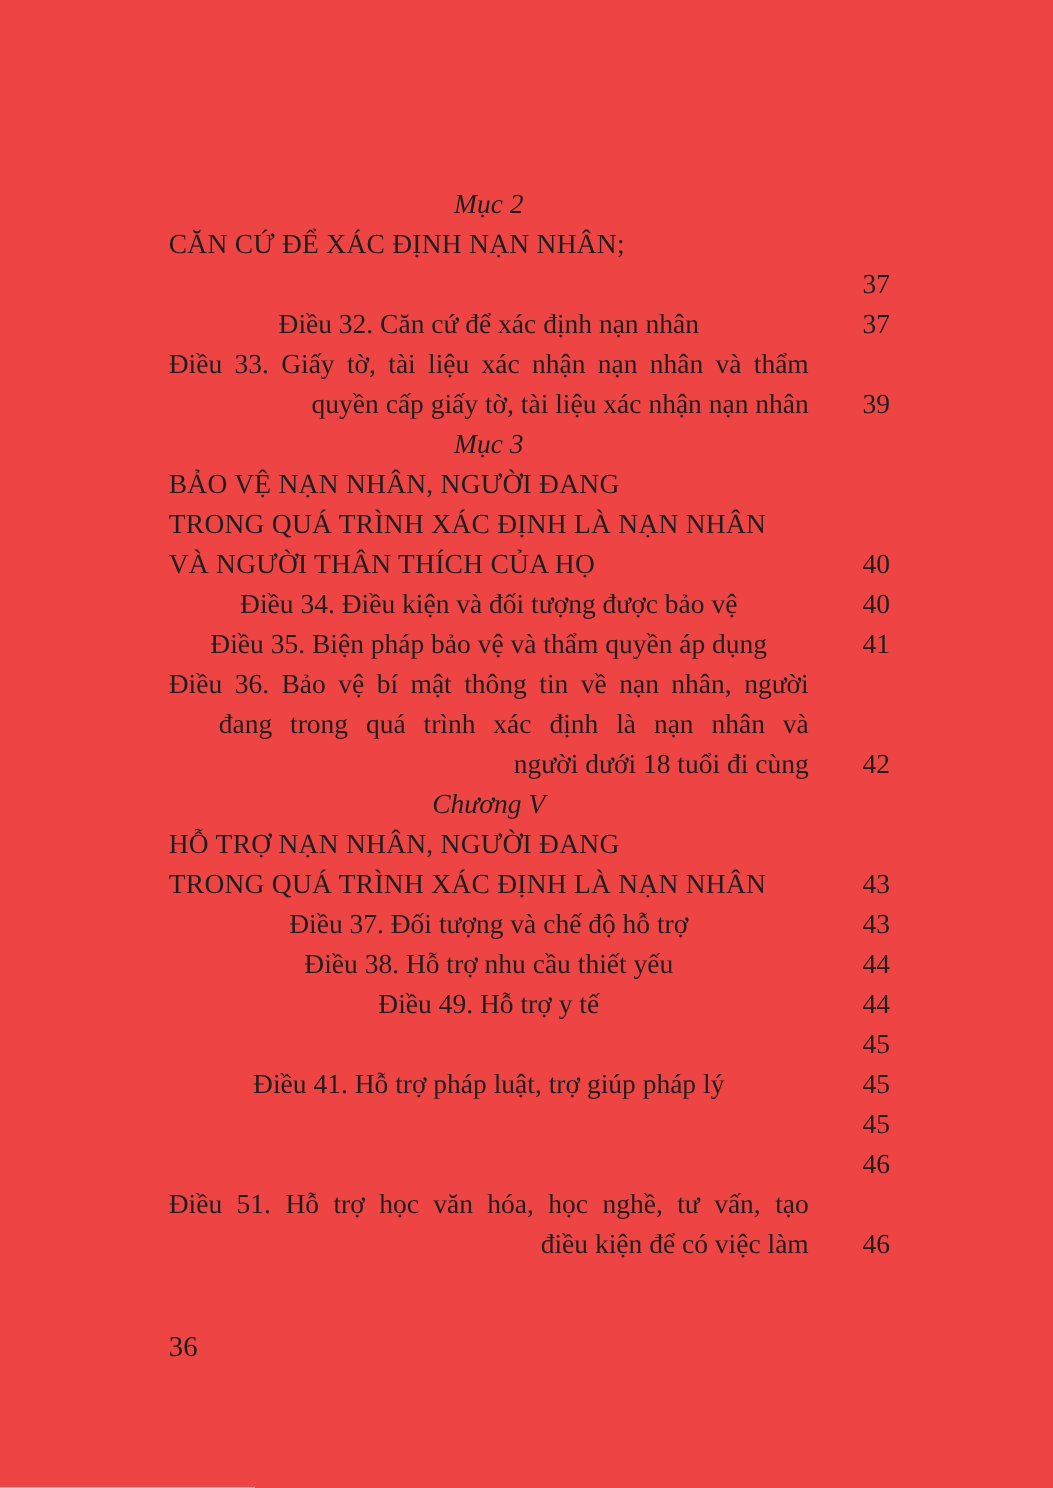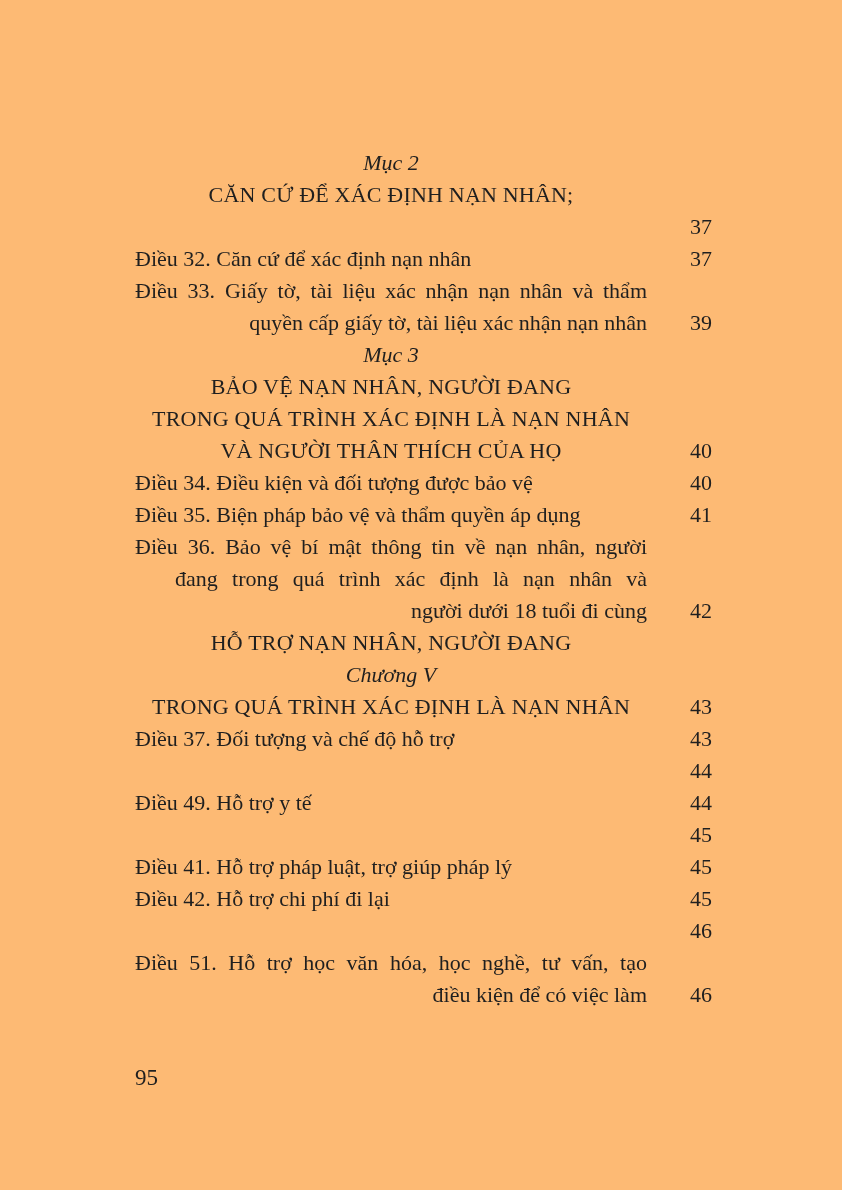--- a/index.html
+++ b/index.html
@@ -4,21 +4,21 @@
 <style>
   html, body {
     margin: 0;
     padding: 0;
     background: #ffffff;
   }
   .book-page {
     position: relative;
     width: 842px;
     height: 1190px;
-    background: #fdba74;
+    background: #ef4444;
     font-family: "Liberation Serif", "DejaVu Serif", serif;
     color: #1f1f1f;
     overflow: hidden;
   }
   .toc {
     position: absolute;
     left: 135px;
     top: 147px;
     width: 577px;
     font-size: 22px;
@@ -33,25 +33,25 @@
     display: block;
     width: 512px;
     box-sizing: border-box;
     overflow: visible;
   }
   .row.center-italic .row-text {
     text-align: center;
     font-style: italic;
   }
   .row.center-caps .row-text {
-    text-align: center;
+    text-align: left;
     letter-spacing: 0.2px;
   }
   .row.article .row-text {
-    text-align: left;
+    text-align: center;
     white-space: nowrap;
     font-family: Liberation Serif, serif;
   }
   .row.article-just .row-text {
     text-align: justify;
     text-align-last: justify;
   }
   .row.article-cont .row-text {
     padding-left: 40px;
     text-align: right;
@@ -126,57 +126,57 @@
       <div class="row article-just">
         <span class="row-text">Điều 36. Bảo vệ bí mật thông tin về nạn nhân, người</span>
       </div>
       <div class="row article-cont-just">
         <span class="row-text">đang trong quá trình xác định là nạn nhân và</span>
       </div>
       <div class="row article-cont">
         <span class="row-text">người dưới 18 tuổi đi cùng</span>
         <span class="row-page">42</span>
       </div>
+      <div class="row center-italic">
+        <span class="row-text">Chương V</span>
+      </div>
       <div class="row center-caps">
         <span class="row-text">HỖ TRỢ NẠN NHÂN, NGƯỜI ĐANG</span>
-      </div>
-      <div class="row center-italic">
-        <span class="row-text">Chương V</span>
       </div>
       <div class="row center-caps">
         <span class="row-text">TRONG QUÁ TRÌNH XÁC ĐỊNH LÀ NẠN NHÂN</span>
         <span class="row-page">43</span>
       </div>
       <div class="row article">
         <span class="row-text">Điều 37. Đối tượng và chế độ hỗ trợ</span>
         <span class="row-page">43</span>
       </div>
       <div class="row article">
+        <span class="row-text">Điều 38. Hỗ trợ nhu cầu thiết yếu</span>
         <span class="row-page">44</span>
       </div>
       <div class="row article">
         <span class="row-text">Điều 49. Hỗ trợ y tế</span>
         <span class="row-page">44</span>
       </div>
       <div class="row article">
         <span class="row-page">45</span>
       </div>
       <div class="row article">
         <span class="row-text">Điều 41. Hỗ trợ pháp luật, trợ giúp pháp lý</span>
         <span class="row-page">45</span>
       </div>
       <div class="row article">
-        <span class="row-text">Điều 42. Hỗ trợ chi phí đi lại</span>
         <span class="row-page">45</span>
       </div>
       <div class="row article">
         <span class="row-page">46</span>
       </div>
       <div class="row article-just">
         <span class="row-text">Điều 51. Hỗ trợ học văn hóa, học nghề, tư vấn, tạo</span>
       </div>
       <div class="row article-cont">
         <span class="row-text">điều kiện để có việc làm</span>
         <span class="row-page">46</span>
       </div>
     </div>
-  <div class="footer-page-number">95</div>
+  <div class="footer-page-number">36</div>
 </div>
 
 </body></html>

